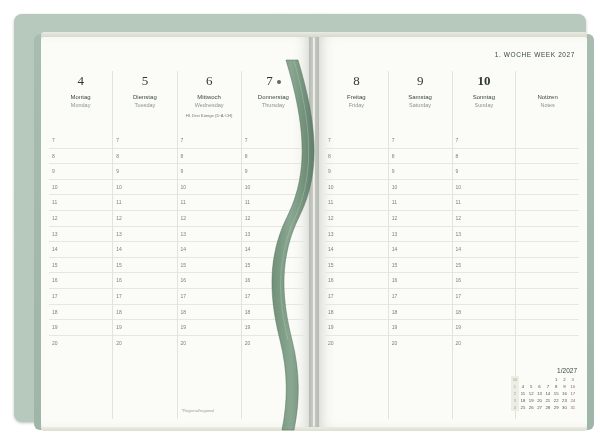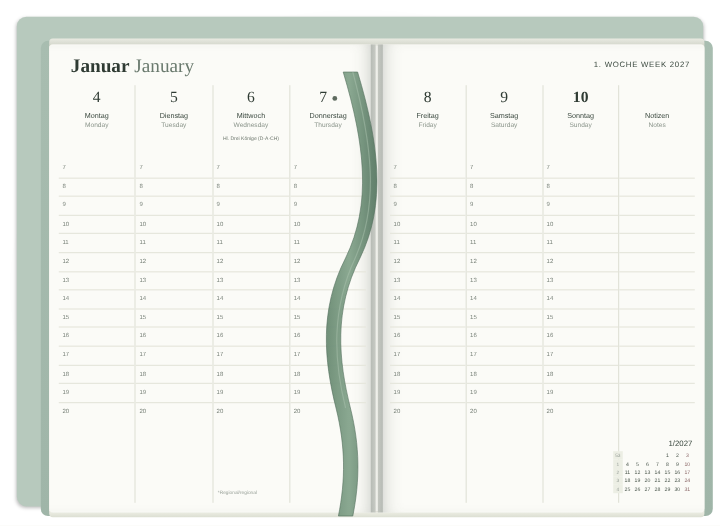--- a/index.html
+++ b/index.html
@@ -152,24 +152,20 @@
     <div class="tab">
       <span>JANUAR</span>
     </div>
 
     <div class="page-edge-top"></div>
     <div class="page-edge-bottom"></div>
 
     <div class="pages">
 
       <div class="page page-left">
-        <div class="month">
-          <b>Januar</b>
-          <i>January</i>
-        </div>
         <div class="cols">
 
           <div class="col">
             <div class="daynum">4</div>
             <div class="dayname">Montag</div>
             <div class="dayname-en">Monday</div>
             <div class="holiday"></div>
             <div class="hours">
               <div class="hr first">7</div>
               <div class="hr">8</div>

